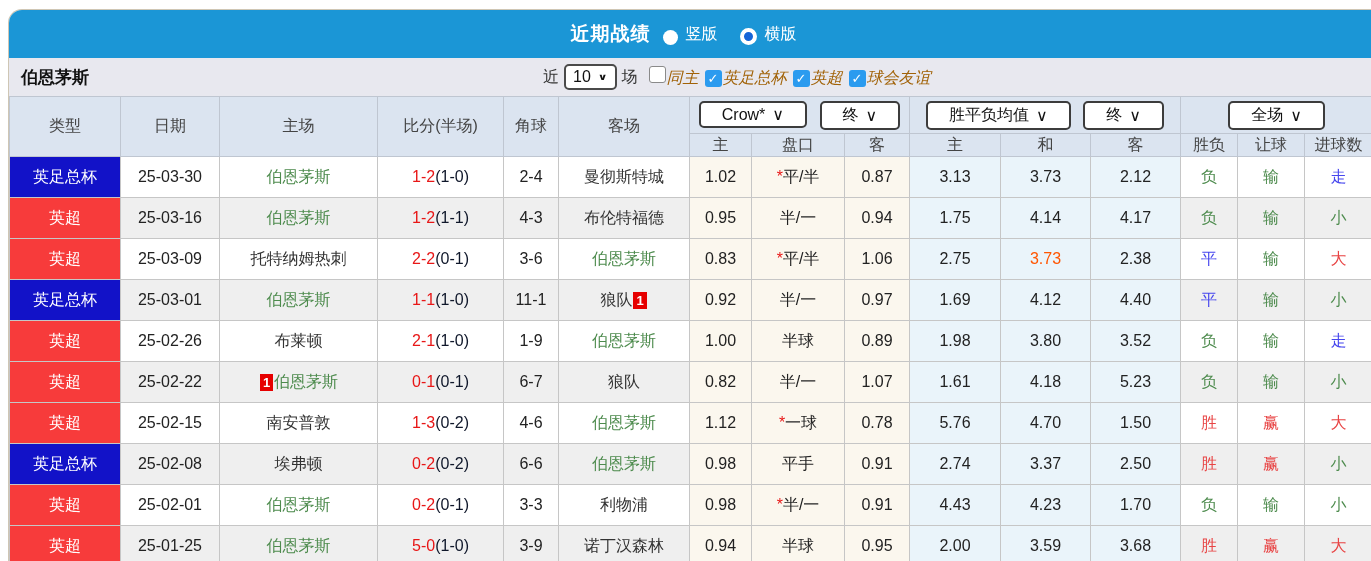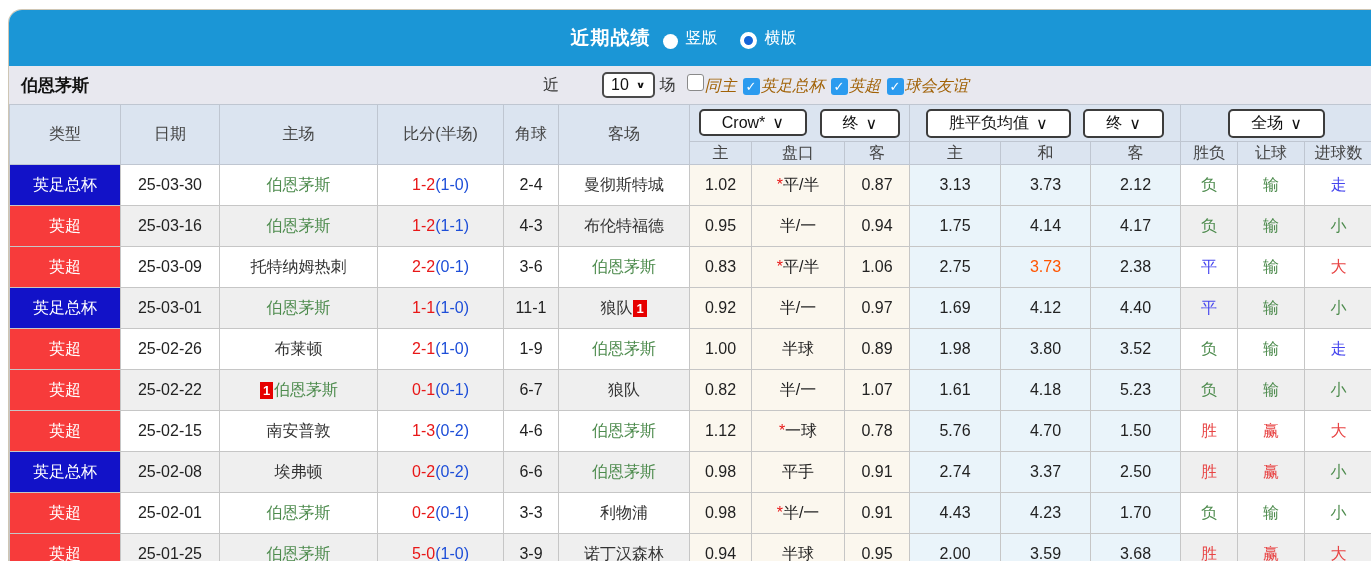--- a/index.html
+++ b/index.html
@@ -1,32 +1,32 @@
 <!DOCTYPE html>
 <html><head>
 <meta charset="utf-8">
 <style>
   html,body{margin:0;padding:0;background:#fff;width:1371px;height:561px;overflow:hidden;
     font-family:"Liberation Sans","DejaVu Sans",sans-serif;}
   .panel{position:relative;margin:9px 0 0 8px;width:1363px;
     border-top:1px solid #cfc6b4;border-left:1px solid #cfc6b4;
     border-top-left-radius:14px;overflow:hidden;background:#fff;}
   
-  .titlebar{height:56px;background:#1b96d6;display:flex;align-items:center;justify-content:center;gap:10px;}
+  .titlebar{height:48px;background:#1b96d6;display:flex;align-items:center;justify-content:center;gap:10px;}
   .titlebar .title{color:#fff;font-size:19px;font-weight:bold;letter-spacing:1px;}
   .radio-group{display:flex;align-items:flex-end;gap:8px;margin-left:2px;}
   .radio{display:inline-block;width:15px;height:15px;border-radius:50%;background:#fff;box-sizing:border-box;}
   .radio.checked{width:17px;height:17px;background:#1565d8;border:4px solid #fff;}
   .radio-label{color:#fff;font-size:16px;margin-right:14px;}
   
   .filterbar{height:38px;background:#e8e8ef;position:relative;display:flex;align-items:center;}
   .teamname{font-weight:bold;font-size:17px;color:#111;margin-left:12px;}
   .filters{position:absolute;left:534px;top:0;height:38px;display:flex;align-items:center;gap:5px;font-size:16px;color:#333;}
   .sel{display:inline-flex;align-items:center;gap:7px;background:#fff;border:2px solid #4a4a4a;
-    border-radius:5px;padding:1px 7px;font-size:16px;color:#111;cursor:pointer;line-height:20px;margin-left:38px;}
+    border-radius:5px;padding:1px 7px;font-size:16px;color:#111;cursor:pointer;line-height:20px;}
   .sel .arrow{font-size:12px;font-weight:bold;color:#111;transform:scaleY(.75);}
   .cb{display:inline-flex;width:17px;height:17px;border-radius:3px;align-items:center;justify-content:center;
     box-sizing:border-box;cursor:pointer;margin:0 1px 0 6px;}
   .cb.checked{background:#2b9bef;color:#fff;font-size:13px;font-weight:bold;}
   .cb.unchecked{background:#fff;border:1px solid #8a8a8a;}
   .cb-label{font-size:16px;color:#a16207;font-style:italic;}
   
   table{border-collapse:collapse;table-layout:fixed;width:1363px;}
   th,td{border:1px solid #c6c6c6;text-align:center;overflow:hidden;white-space:nowrap;padding:0;}
   thead th{background:#dbe4f0;font-weight:normal;font-size:16px;color:#444;border-color:#bfc6d1;}
@@ -34,21 +34,21 @@
   thead tr.lblrow th{height:22px;font-size:16px;}
   tbody td{height:40px;font-size:16px;color:#222;background:#fff;}
   tbody tr.alt td.plain{background:#efefef;}
   td.crow-bg{background:#fbf7ee !important;}
   td.avg-bg{background:#eaf4fa !important;margin-left:20px;}
   .t-blue{background:#1212c8 !important;color:#fff;}
   .t-red{background:#f73b3b !important;color:#fff;}
   .green-team{color:#4d8b4d;}
   .dark-team{color:#333;}
   .ft{color:#e81717;}
-  .ht{color:#1d4ed8;}
+  .ht{color:#0f172a;}
   .star{color:#e81717;font-style:normal;}
   .hl{color:#ff5500;}
   .res-red{color:#e84444;}
   .res-green{color:#4d8b4d;}
   .res-blue{color:#4646ee;}
   .badge{display:inline-block;background:#e60000;color:#fff;font-size:13px;font-weight:bold;
     padding:0 3px;line-height:17px;vertical-align:middle;margin:0 1px;}
   .hsel{display:inline-flex;align-items:center;gap:7px;background:#fff;border:2px solid #3c3c3c;
     border-radius:5px;padding:2px 21px;font-size:16px;color:#111;cursor:pointer;margin:0 4px;}
 </style>

